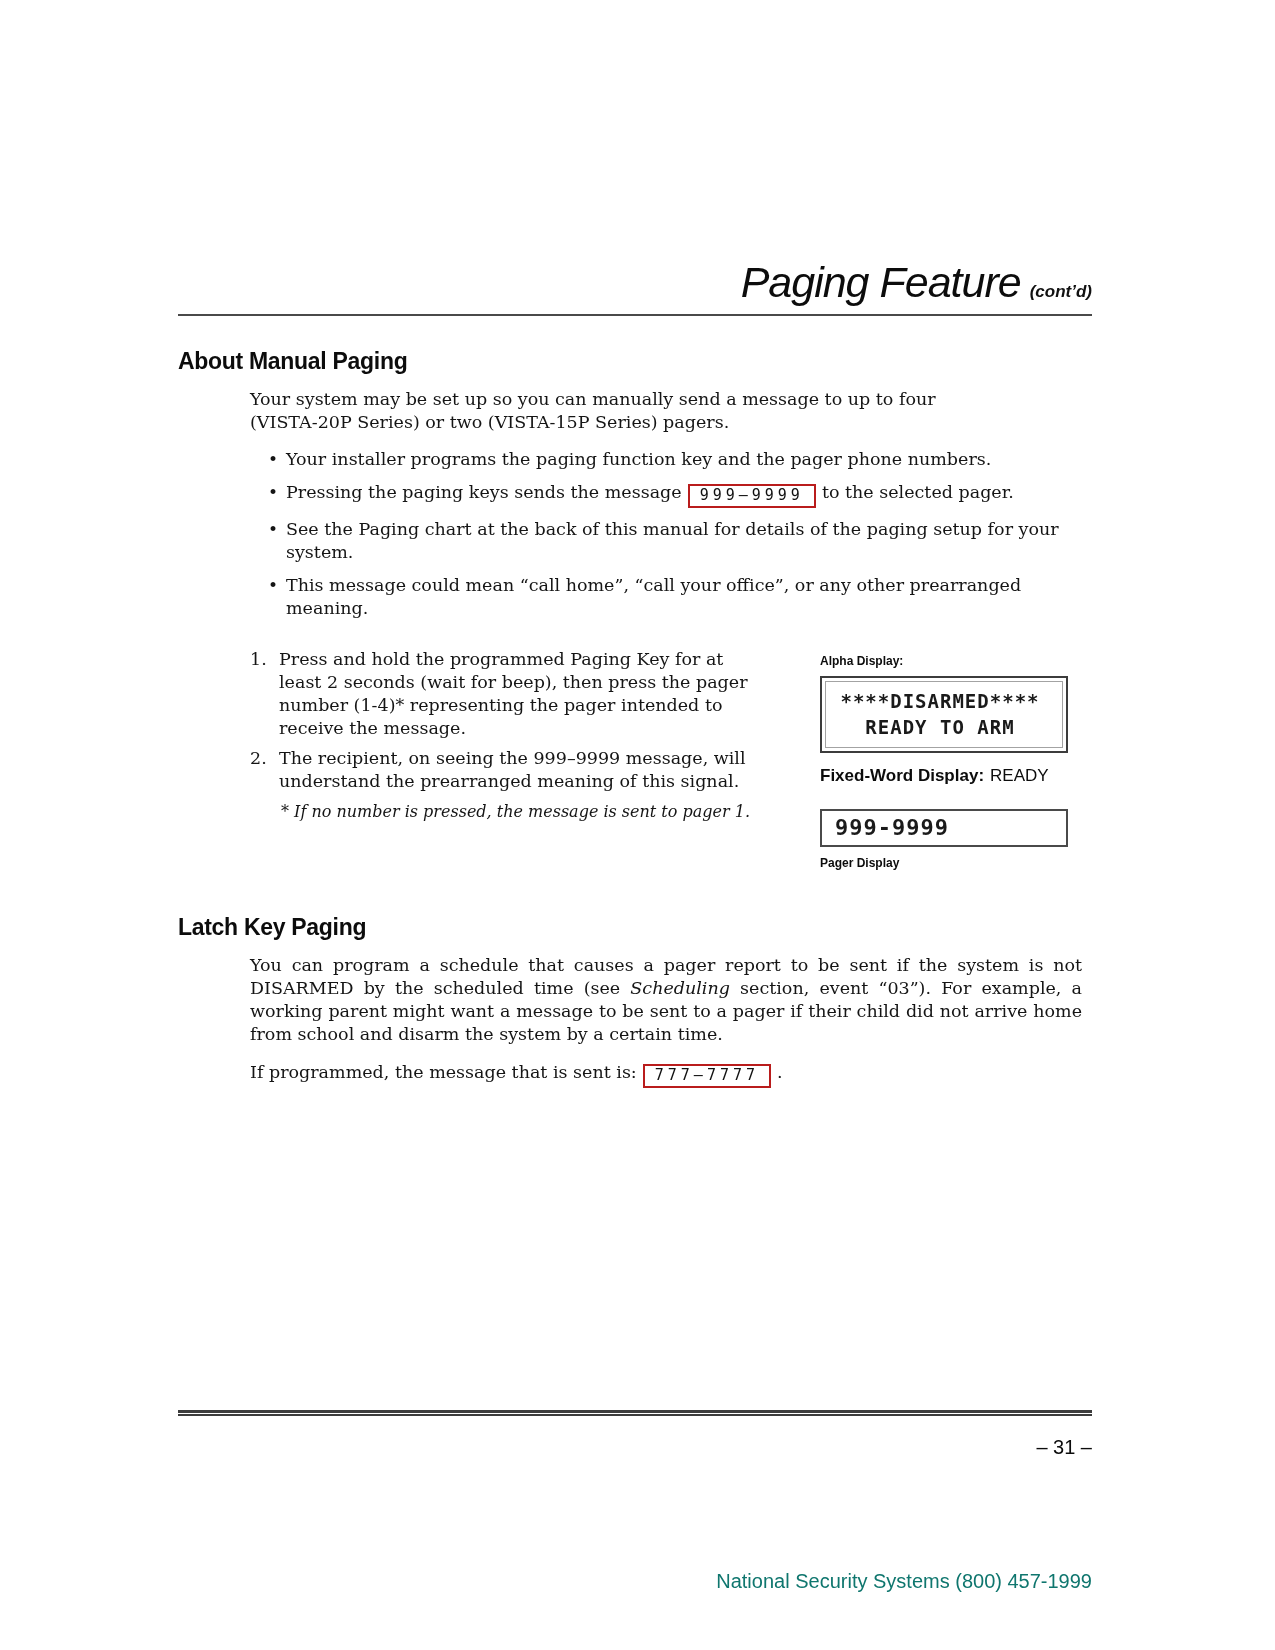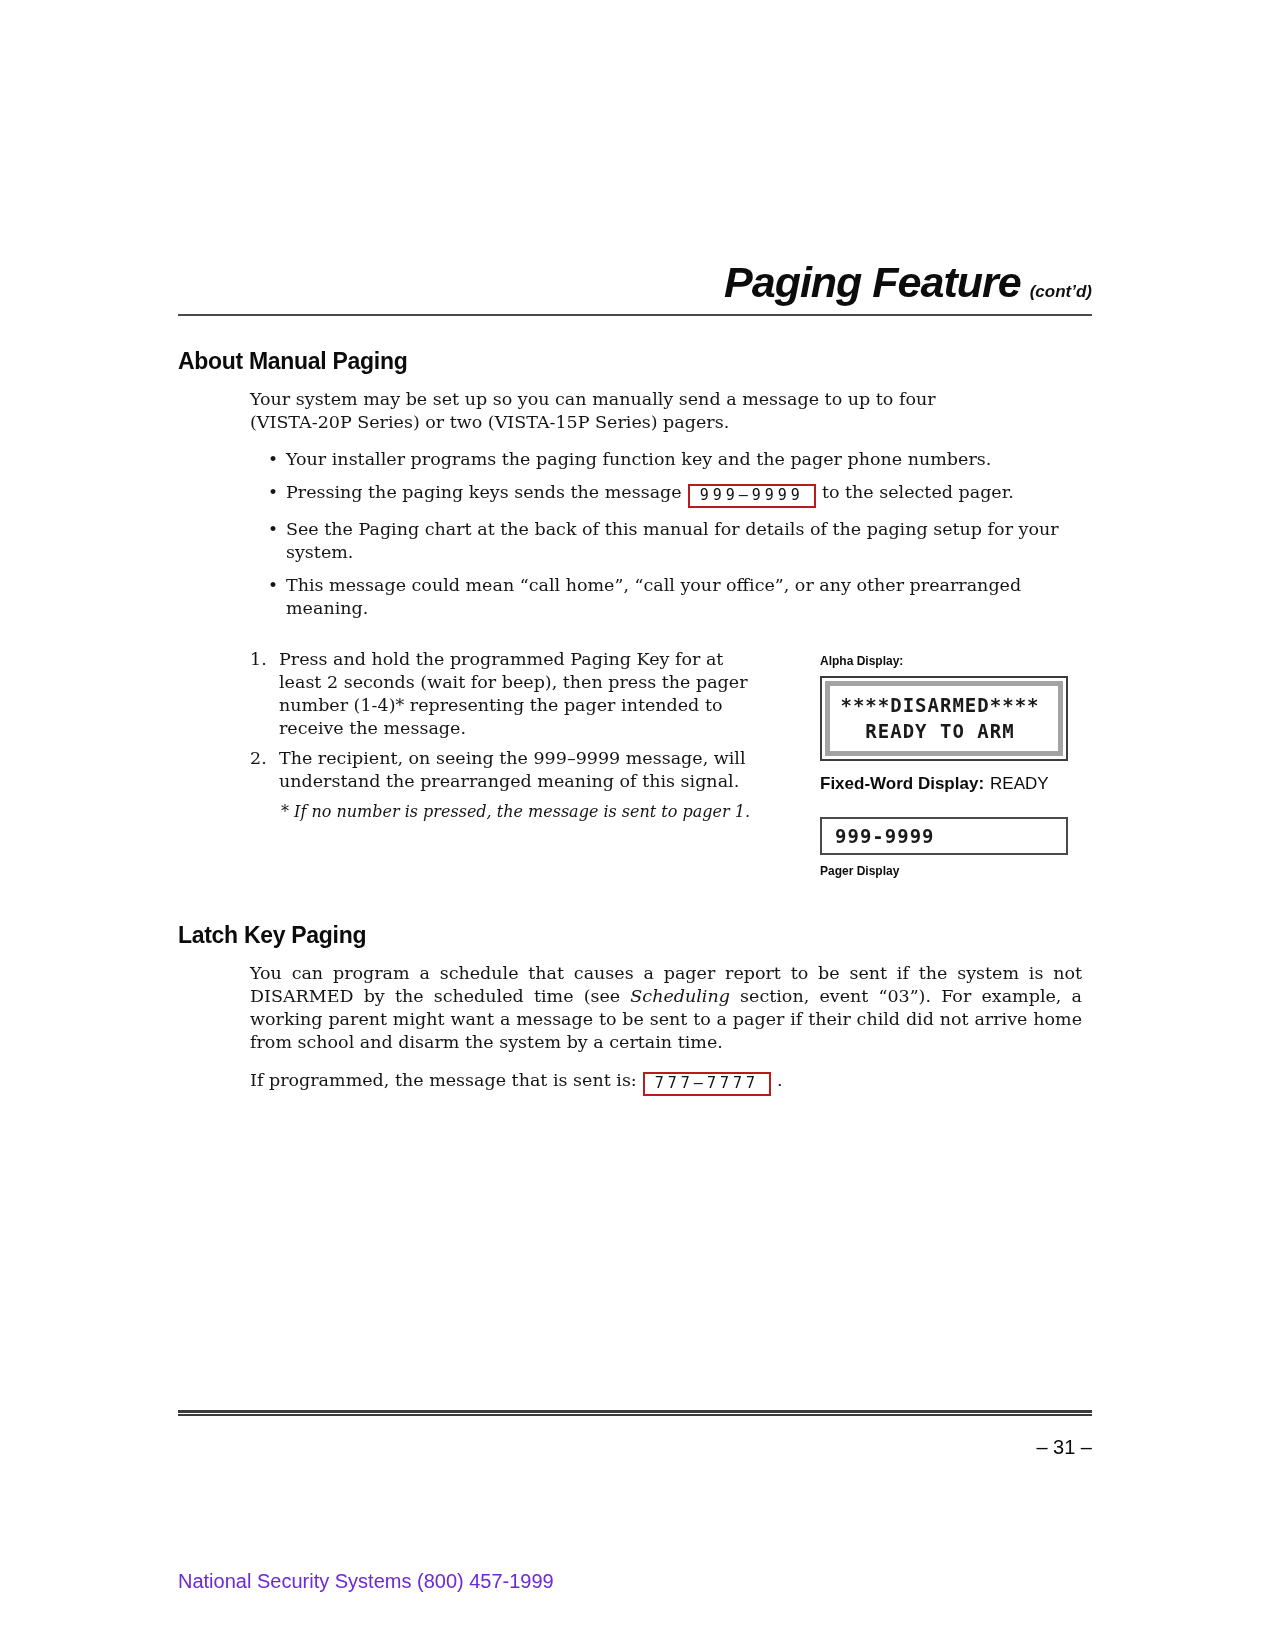--- a/index.html
+++ b/index.html
@@ -2,21 +2,21 @@
 <html><head>
 <meta charset="utf-8">
 <style>
   html,body{margin:0;padding:0;background:#ffffff;}
   .page{position:relative;width:1275px;height:1650px;background:#ffffff;overflow:hidden;
         color:#111;-webkit-font-smoothing:antialiased;}
   .content{position:absolute;left:178px;top:0;width:914px;}
 
   
   .title-row{margin-top:258px;text-align:right;white-space:nowrap;}
-  .doc-title{font-family:"Liberation Sans",sans-serif;font-weight:bold;font-style:italic;
+  .doc-title{font-family:"Liberation Sans",sans-serif;font-weight:normal;font-style:italic;
              font-size:43px;letter-spacing:-1px;color:#0c0c0c;}
   .doc-title-suffix{font-family:"Liberation Sans",sans-serif;font-weight:bold;font-style:italic;
              font-size:17px;margin-left:9px;letter-spacing:0;}
   .title-rule{margin-top:7px;border:0;border-top:2px solid #4a4a4a;height:0;}
 
   
   .h2{font-family:"Liberation Sans",sans-serif;font-weight:bold;font-size:23px;
       letter-spacing:-0.3px;color:#0c0c0c;}
   .h2.about{margin-top:32px;}
   .h2.latch{margin-top:44px;}
@@ -43,41 +43,41 @@
   .step-text{flex:1;}
 
   .footnote{margin-top:4px;font-family:"DejaVu Serif",serif;font-style:italic;
             font-size:16px;line-height:23px;white-space:nowrap;text-align:right;}
   .footnote .fn2{padding-left:16px;}
 
   
   .disp-label{font-family:"Liberation Sans",sans-serif;font-weight:bold;font-size:12px;color:#0c0c0c;}
   .lcd{font-family:"DejaVu Sans Mono",monospace;font-weight:bold;color:#1a1a1a;}
   .alpha-box{margin-top:8px;border:2px solid #3c3c3c;padding:3px;background:#fff;}
-  .alpha-inner{border:5px solid #a3a3a3;padding:6px 8px 7px 0;text-align:center;}
+  .alpha-inner{border:1px solid #a3a3a3;padding:6px 8px 7px 0;text-align:center;}
   .alpha-inner .lcd{display:block;font-size:19px;line-height:26px;letter-spacing:1px;}
   .fixed-line{margin-top:13px;font-family:"Liberation Sans",sans-serif;font-size:17px;color:#0c0c0c;}
   .fixed-line .val{font-weight:normal;margin-left:6px;}
   .pager-box{margin-top:23px;border:2px solid #4a4a4a;height:34px;line-height:34px;
              padding-left:13px;background:#fff;}
-  .pager-box .lcd{font-size:19px;letter-spacing:1px;}
+  .pager-box .lcd{font-size:22px;letter-spacing:1px;}
   .pager-label{margin-top:9px;}
 
   
   .latch-para{margin:13px 0 0 72px;width:832px;text-align:justify;}
   .latch-para .em{font-weight:normal;font-style:italic;}
   .sent-line{margin:15px 0 0 72px;}
 
   
   .bottom-rule{position:absolute;left:178px;top:1410px;width:914px;height:1px;
                border-top:3px solid #3c3c3c;border-bottom:2px solid #3c3c3c;background:#fff;}
   .page-number{position:absolute;left:178px;top:1436px;width:914px;text-align:right;
                font-family:"Liberation Sans",sans-serif;font-size:20px;color:#0c0c0c;}
-  .footer-text{position:absolute;left:178px;top:1570px;width:914px;text-align:left;
-               font-family:"Liberation Sans",sans-serif;font-size:20px;color:#6d28d9;}
+  .footer-text{position:absolute;left:178px;top:1570px;width:914px;text-align:right;
+               font-family:"Liberation Sans",sans-serif;font-size:20px;color:#0f766e;}
 </style>
 </head>
 <body>
 
 <div class="page">
   <div class="content">
 
     <div class="title-row">
       <span class="doc-title">Paging Feature</span><span class="doc-title-suffix">(cont’d)</span>
     </div>

